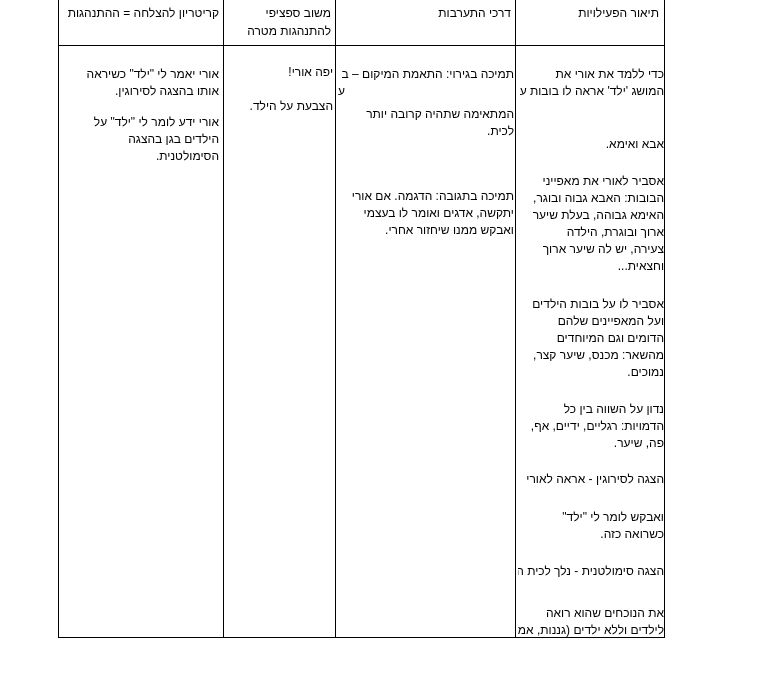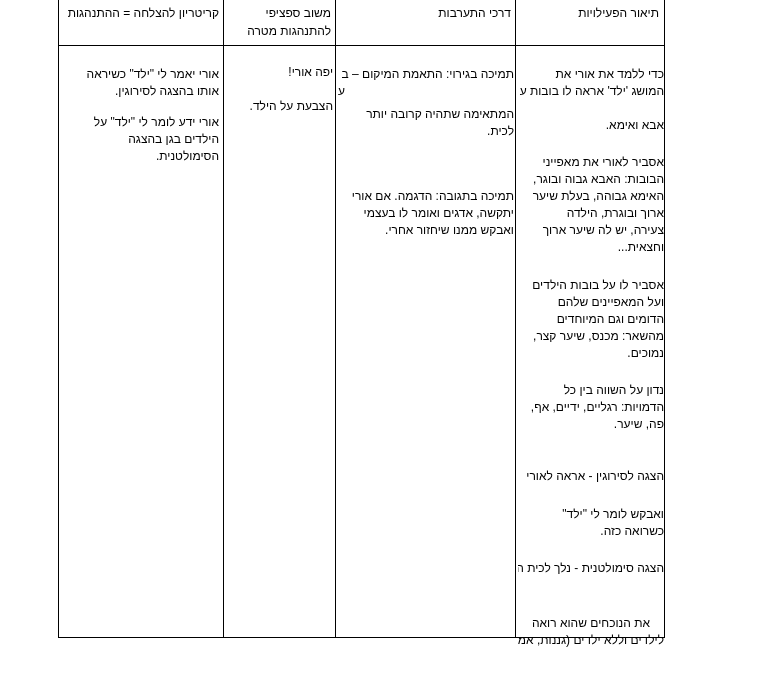--- a/index.html
+++ b/index.html
@@ -27,47 +27,47 @@
   <div class="cell hdr" style="left:2px; width:158px;">קריטריון להצלחה = ההתנהגות</div>
   <div class="cell hdr" style="left:168px; width:104px;">
     <div>משוב ספציפי</div>
     <div>להתנהגות מטרה</div>
   </div>
 
   <div class="cell" style="left:459px; width:146px; top:66px;">
     <div>כדי ללמד את אורי את</div>
     <div>המושג 'ילד' אראה לו בובות ע</div>
     <div class="gap"></div>
-    <div style="margin-top:0;">אבא ואימא.</div>
+    <div style="margin-top:19px;">אבא ואימא.</div>
     <div class="gap"></div>
     <div style="margin-top:3px;">אסביר לאורי את מאפייני</div>
     <div>הבובות: האבא גבוה ובוגר,</div>
     <div>האימא גבוהה, בעלת שיער</div>
     <div>ארוך ובוגרת, הילדה</div>
     <div>צעירה, יש לה שיער ארוך</div>
     <div>וחצאית...</div>
     <div class="gap"></div>
     <div style="margin-top:4px;">אסביר לו על בובות הילדים</div>
     <div>ועל המאפיינים שלהם</div>
     <div>הדומים וגם המיוחדים</div>
     <div>מהשאר: מכנס, שיער קצר,</div>
     <div>נמוכים.</div>
     <div class="gap"></div>
     <div style="margin-top:3px;">נדון על השווה בין כל</div>
     <div>הדמויות: רגליים, ידיים, אף,</div>
     <div>פה, שיער.</div>
     <div class="gap"></div>
-    <div style="margin-top:18px;">הצגה לסירוגין - אראה לאורי</div>
+    <div style="margin-top:2px;">הצגה לסירוגין - אראה לאורי</div>
     <div class="gap"></div>
     <div style="margin-top:4px;">ואבקש לומר לי "ילד"</div>
     <div>כשרואה כזה.</div>
     <div class="gap"></div>
     <div style="margin-top:3px;">הצגה סימולטנית - נלך לכית ה</div>
     <div class="gap"></div>
-    <div style="margin-top:21px;text-align:center;">את הנוכחים שהוא רואה</div>
+    <div style="margin-top:8px;">את הנוכחים שהוא רואה</div>
     <div>לילדים וללא ילדים (גננות, אמ</div>
   </div>
 
   <div class="cell" style="left:279px; width:176px; top:66px;">
     <div>תמיכה בגירוי: התאמת המיקום – ב</div>
     <div style="text-align:left; direction:ltr; margin-right:0;">ע</div>
     <div style="margin-top:6px;">המתאימה שתהיה קרובה יותר</div>
     <div>לכית.</div>
     <div class="gap"></div>
     <div class="gap"></div>

